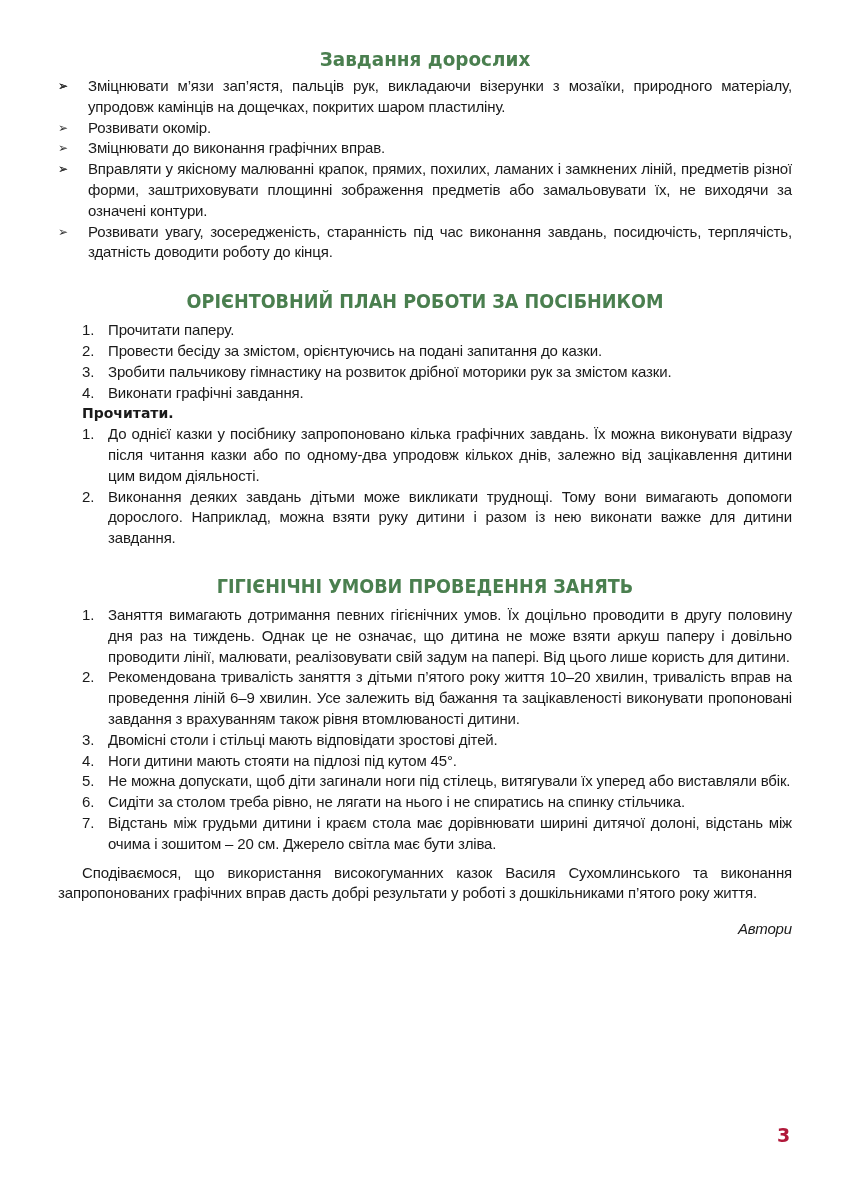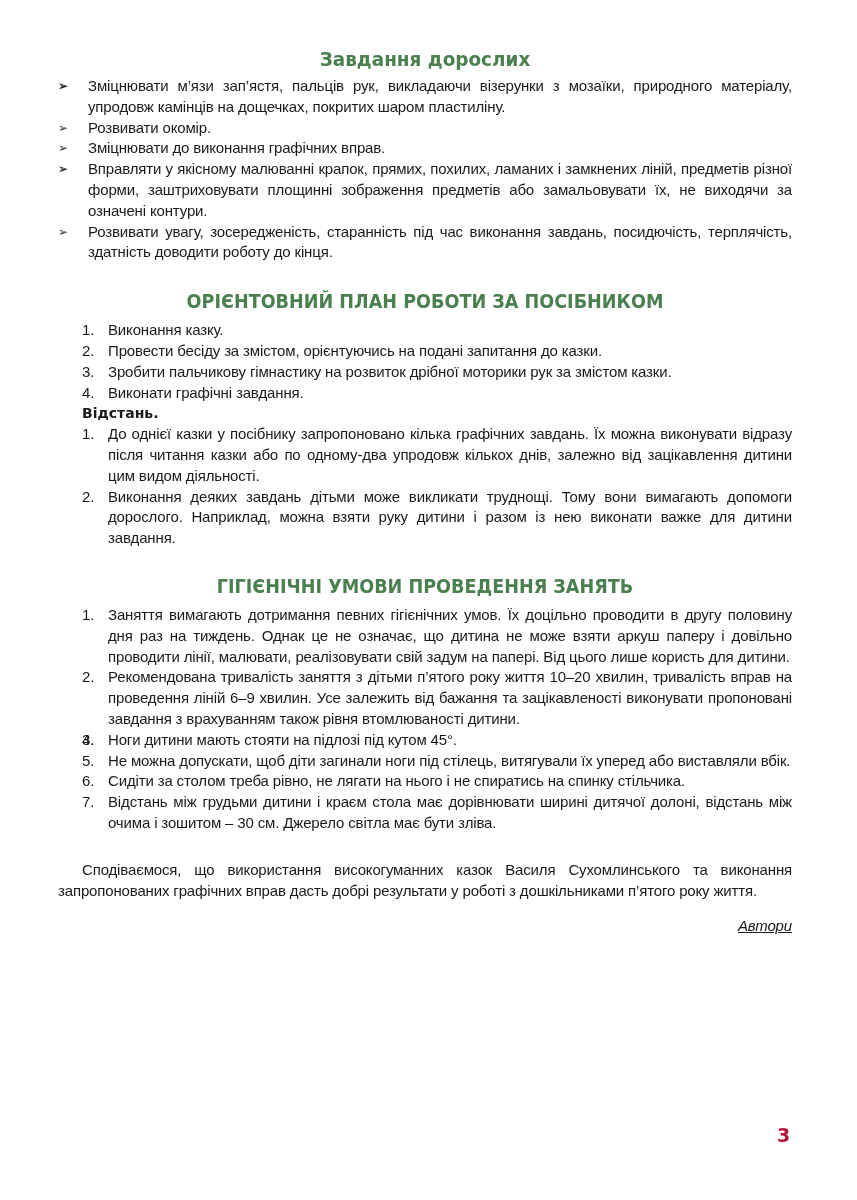--- a/index.html
+++ b/index.html
@@ -28,22 +28,22 @@
   }
 
   ol.numbered { list-style: none; margin: 0; padding: 0; }
   ol.numbered li { position: relative; padding-left: 30px; text-align: justify; }
   ol.numbered li .num { position: absolute; left: 0; top: 0; width: 22px; }
   ol.numbered.indented li { padding-left: 50px; }
   ol.numbered.indented li .num { left: 24px; }
 
   .notes-label { font-weight: bold; padding-left: 24px; font-family: "DejaVu Sans", sans-serif; font-size: 14px; line-height: 20.8px; }
 
-  .closing { text-indent: 24px; text-align: justify; margin-top: 26px; }
-  .signature { text-align: right; font-style: italic; margin-top: 4px; text-decoration: underline; }
+  .closing { text-indent: 24px; text-align: justify; margin-top: 8px; }
+  .signature { text-align: right; font-style: italic; margin-top: 4px; }
 
   .page-number {
     position: absolute; left: 777px; top: 1124px;
     color: #b0183a; font-weight: bold; font-size: 19px;
     font-family: "DejaVu Sans", sans-serif;
   }
 </style>
 </head>
 <body>
 
@@ -57,40 +57,40 @@
       <li><span class="marker">➢</span><span>Зміцнювати м’язи зап’ястя, пальців рук, викладаючи візерунки з мозаїки, природного матеріалу, упродовж камінців на дощечках, покритих шаром пластиліну.</span></li>
       <li><span class="marker">➢</span><span>Розвивати окомір.</span></li>
       <li><span class="marker">➢</span><span>Зміцнювати до виконання графічних вправ.</span></li>
       <li><span class="marker">➢</span></li>
       <li><span class="marker">➢</span><span>Вправляти у якісному малюванні крапок, прямих, похилих, ламаних і замкнених ліній, предметів різної форми, заштриховувати площинні зображення предметів або замальовувати їх, не виходячи за означені контури.</span></li>
       <li><span class="marker">➢</span><span>Розвивати увагу, зосередженість, старанність під час виконання завдань, посидючість, терплячість, здатність доводити роботу до кінця.</span></li>
     </ul>
 
     <h2 class="section-title title-2">ОРІЄНТОВНИЙ ПЛАН РОБОТИ ЗА ПОСІБНИКОМ</h2>
     <ol class="numbered indented text">
-      <li><span class="num">1.</span><span>Виконання казку.</span></li>
+      <li><span class="num">1.</span><span>Прочитати паперу.</span></li>
       <li><span class="num">2.</span><span>Провести бесіду за змістом, орієнтуючись на подані запитання до казки.</span></li>
       <li><span class="num">3.</span><span>Зробити пальчикову гімнастику на розвиток дрібної моторики рук за змістом казки.</span></li>
       <li><span class="num">4.</span><span>Виконати графічні завдання.</span></li>
     </ol>
-    <div class="notes-label">Відстань.</div>
+    <div class="notes-label">Прочитати.</div>
     <ol class="numbered indented text">
       <li><span class="num">1.</span><span>До однієї казки у посібнику запропоновано кілька графічних завдань. Їх можна виконувати відразу після читання казки або по одному-два упродовж кількох днів, залежно від зацікавлення дитини цим видом діяльності.</span></li>
       <li><span class="num">2.</span><span>Виконання деяких завдань дітьми може викликати труднощі. Тому вони вимагають допомоги дорослого. Наприклад, можна взяти руку дитини і разом із нею виконати важке для дитини завдання.</span></li>
     </ol>
 
     <h2 class="section-title title-3">ГІГІЄНІЧНІ УМОВИ ПРОВЕДЕННЯ ЗАНЯТЬ</h2>
     <ol class="numbered indented text">
       <li><span class="num">1.</span><span>Заняття вимагають дотримання певних гігієнічних умов. Їх доцільно проводити в другу половину дня раз на тиждень. Однак це не означає, що дитина не може взяти аркуш паперу і довільно проводити лінії, малювати, реалізовувати свій задум на папері. Від цього лише користь для дитини.</span></li>
       <li><span class="num">2.</span><span>Рекомендована тривалість заняття з дітьми п’ятого року життя 10–20 хвилин, тривалість вправ на проведення ліній 6–9 хвилин. Усе залежить від бажання та зацікавленості виконувати пропоновані завдання з врахуванням також рівня втомлюваності дитини.</span></li>
-      <li><span class="num">3.</span></li>
+      <li><span class="num">3.</span><span>Двомісні столи і стільці мають відповідати зростові дітей.</span></li>
       <li><span class="num">4.</span><span>Ноги дитини мають стояти на підлозі під кутом 45°.</span></li>
       <li><span class="num">5.</span><span>Не можна допускати, щоб діти загинали ноги під стілець, витягували їх уперед або виставляли вбік.</span></li>
       <li><span class="num">6.</span><span>Сидіти за столом треба рівно, не лягати на нього і не спиратись на спинку стільчика.</span></li>
-      <li><span class="num">7.</span><span>Відстань між грудьми дитини і краєм стола має дорівнювати ширині дитячої долоні, відстань між очима і зошитом – 30 см. Джерело світла має бути зліва.</span></li>
+      <li><span class="num">7.</span><span>Відстань між грудьми дитини і краєм стола має дорівнювати ширині дитячої долоні, відстань між очима і зошитом – 20 см. Джерело світла має бути зліва.</span></li>
     </ol>
 
     <p class="text closing">Сподіваємося, що використання високогуманних казок Василя Сухомлинського та виконання запропонованих графічних вправ дасть добрі результати у роботі з дошкільниками п’ятого року життя.</p>
     <div class="text signature">Автори</div>
   </div>
 
   <div class="page-number">3</div>
 </div>
 
 </body></html>

